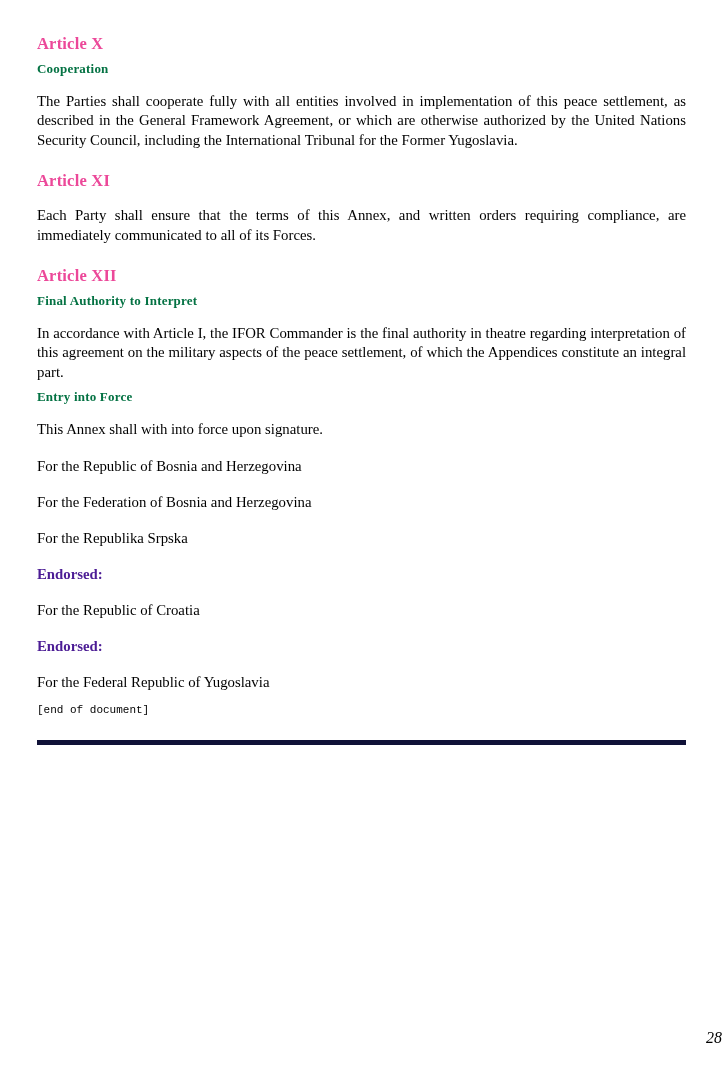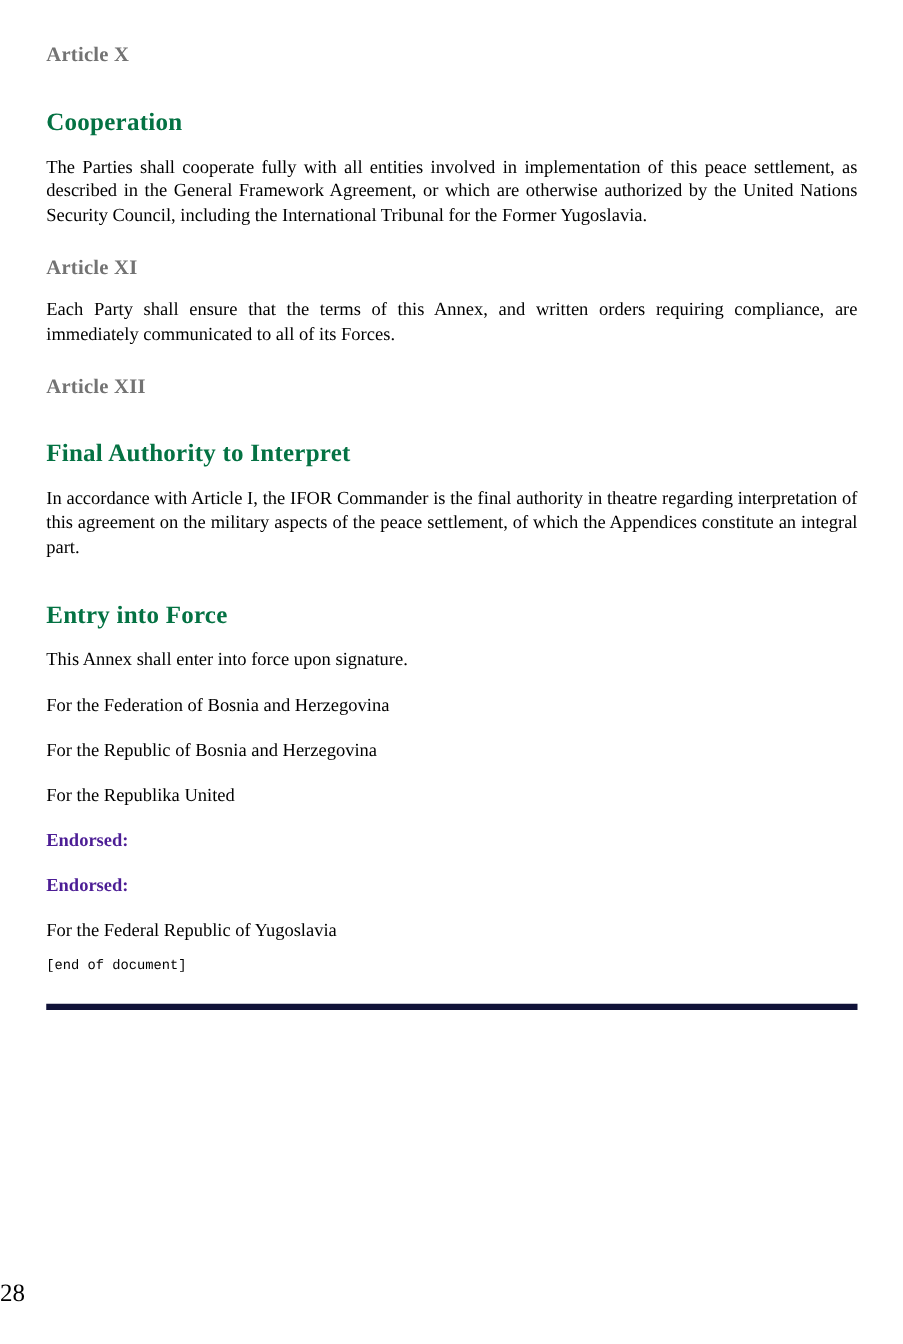--- a/index.html
+++ b/index.html
@@ -10,32 +10,32 @@
     background: #ffffff;
     position: relative;
     font-family: "Liberation Serif", "DejaVu Serif", serif;
     color: #000000;
     overflow: hidden;
   }
   .page {
     padding: 34px 36px 0 37px;
   }
   .article-heading {
-    color: #737373;
+    color: #ec4899;
     font-size: 16.5px;
     font-weight: bold;
     margin: 21px 0 0 0;
     letter-spacing: 0.2px;
   }
   .article-heading:first-child { margin-top: 0; }
   .subheading {
     color: #047243;
-    font-size: 20px;
+    font-size: 13px;
     font-weight: bold;
-    margin: 33px 0 0 0;
+    margin: 7px 0 0 0;
     letter-spacing: 0.2px;
   }
   .body-text {
     font-size: 14.8px;
     line-height: 1.31;
     text-align: justify;
     margin: 15px 0 0 0;
   }
   .sign-line {
     font-size: 14.8px;
@@ -56,48 +56,50 @@
     height: 5px;
     background: #101238;
     border: none;
     margin: 24px 0 0 0;
   }
   .page-number {
     position: absolute;
     left: 0;
     right: 0;
     bottom: 28px;
-    text-align: left;
-    font-size: 20px;
+    text-align: right;
+    font-size: 16px;
+    font-style: italic;
   }
 </style>
 </head>
 <body>
 
 <div class="page">
 
   <h1 class="article-heading">Article X</h1>
   <h2 class="subheading">Cooperation</h2>
   <p class="body-text">The Parties shall cooperate fully with all entities involved in implementation of this peace settlement, as described in the General Framework Agreement, or which are otherwise authorized by the United Nations Security Council, including the International Tribunal for the Former Yugoslavia.</p>
 
   <h1 class="article-heading">Article XI</h1>
   <p class="body-text">Each Party shall ensure that the terms of this Annex, and written orders requiring compliance, are immediately communicated to all of its Forces.</p>
 
   <h1 class="article-heading">Article XII</h1>
   <h2 class="subheading">Final Authority to Interpret</h2>
   <p class="body-text">In accordance with Article I, the IFOR Commander is the final authority in theatre regarding interpretation of this agreement on the military aspects of the peace settlement, of which the Appendices constitute an integral part.</p>
 
   <h2 class="subheading">Entry into Force</h2>
-  <p class="body-text">This Annex shall enter into force upon signature.</p>
+  <p class="body-text">This Annex shall with into force upon signature.</p>
 
+  <p class="sign-line">For the Republic of Bosnia and Herzegovina</p>
   <p class="sign-line">For the Federation of Bosnia and Herzegovina</p>
-  <p class="sign-line">For the Republic of Bosnia and Herzegovina</p>
-  <p class="sign-line">For the Republika United</p>
+  <p class="sign-line">For the Republika Srpska</p>
 
   <p class="endorsed">Endorsed:</p>
+  <p class="sign-line">For the Republic of Croatia</p>
 
   <p class="endorsed">Endorsed:</p>
   <p class="sign-line">For the Federal Republic of Yugoslavia</p>
 
   <p class="end-note">[end of document]</p>
 
   <hr class="divider-rule">
 
 </div>
 

